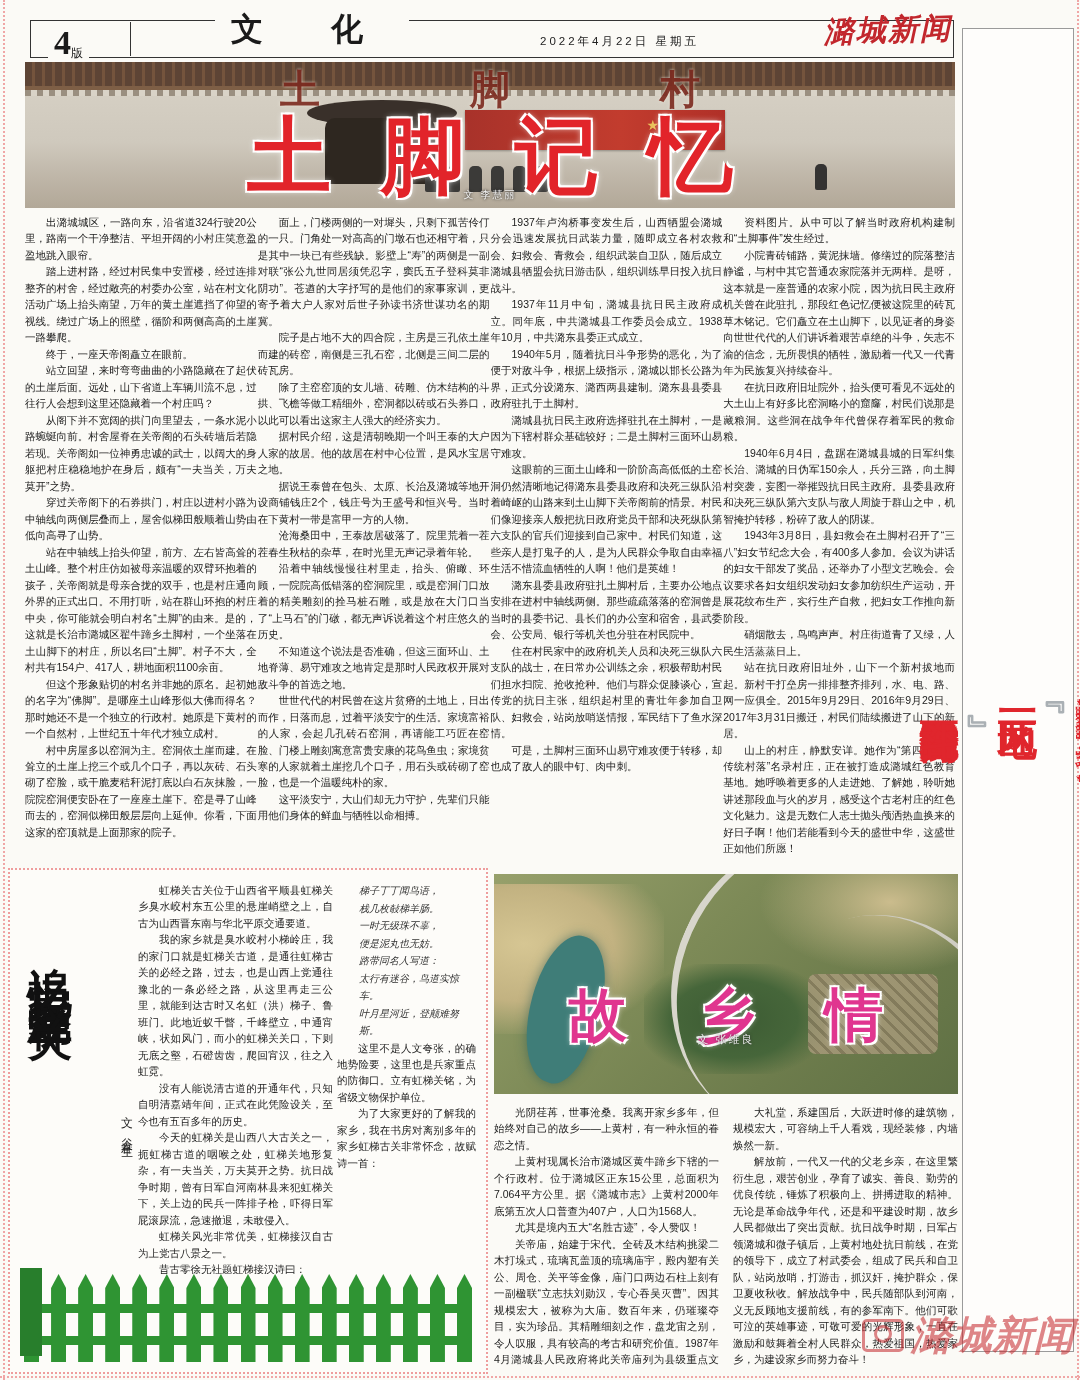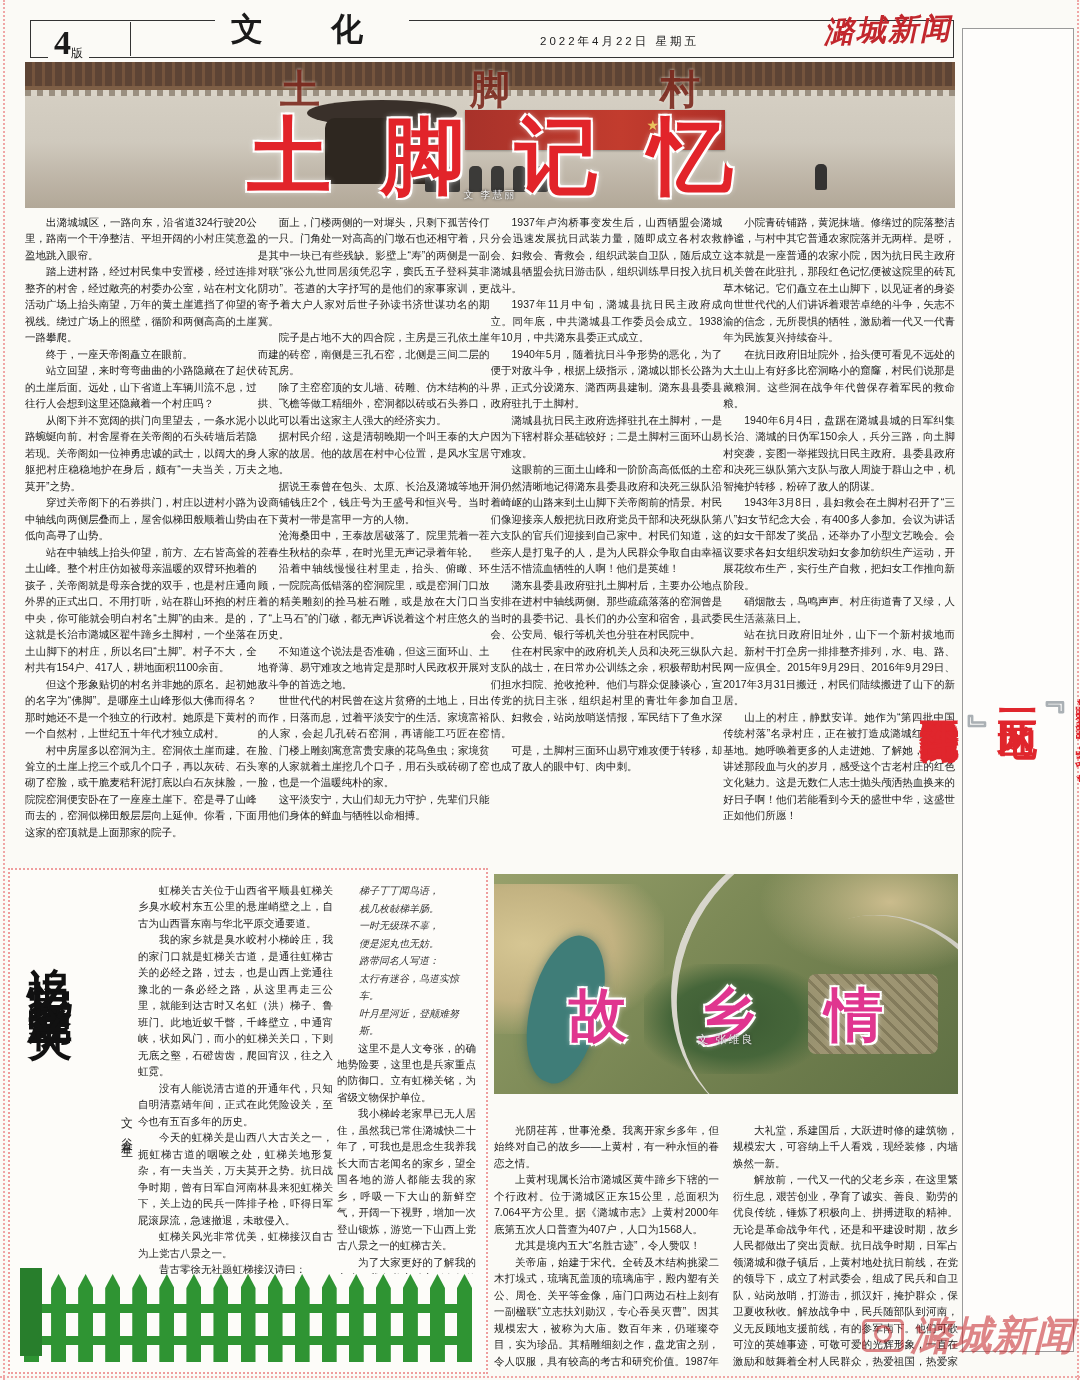--- a/index.html
+++ b/index.html
@@ -98,21 +98,21 @@
   .trees{position:absolute;left:150px;top:90px;width:180px;height:110px;background:radial-gradient(ellipse at 50% 50%,#3c5b33 0%,#46663a 50%,transparent 78%);}
   .road1{position:absolute;left:180px;top:-40px;width:260px;height:300px;border:0;border-left:7px solid #d8d6cc;border-radius:50%;transform:rotate(24deg);}
   .road2{position:absolute;right:-60px;top:40px;width:260px;height:300px;border-right:7px solid #cfcdc2;border-radius:50%;transform:rotate(-14deg);}
   .village{position:absolute;right:20px;top:100px;width:130px;height:80px;
     background:repeating-linear-gradient(45deg,#b3a083 0 6px,#8e7c63 6px 9px);opacity:.7;border-radius:8px;}
   .ra-title{position:absolute;left:0;right:0;top:64px;text-align:center;z-index:3;
     font-family:"Liberation Serif",serif;font-weight:bold;font-size:58px;letter-spacing:70px;padding-left:70px;
     color:#e0358f;text-shadow:-2px -2px 0 #fff,2px -2px 0 #fff,-2px 2px 0 #fff,2px 2px 0 #fff,0 0 6px #fff;margin-top:39px;}
   .ra-byline{position:absolute;left:0;right:0;top:158px;text-align:center;z-index:3;
     color:#eee;font-size:11px;letter-spacing:2px;text-shadow:0 0 3px #333;}
-  .ra-cols{position:absolute;left:0;right:0;top:236px;bottom:4px;display:flex;gap:14px;overflow:hidden;margin-top:18px;}
+  .ra-cols{position:absolute;left:0;right:0;top:236px;bottom:4px;display:flex;gap:14px;overflow:hidden;}
   .ra-col{flex:1;overflow:hidden;}
 
   
   .watermark{position:absolute;left:862px;top:1308px;z-index:40;display:flex;align-items:center;gap:7px;
     color:rgba(195,35,40,.55);}
   .cam{width:36px;height:27px;border:3px solid rgba(195,35,40,.55);border-radius:5px;position:relative;}
   .cam::after{content:"";position:absolute;left:9px;top:3px;width:12px;height:12px;border:3px solid rgba(195,35,40,.55);border-radius:50%;}
   .wm-text{font-family:"Liberation Serif",serif;font-weight:bold;font-style:italic;font-size:40px;letter-spacing:1px;}
 </style>
 </head>
@@ -193,20 +193,21 @@
       <p>1937年卢沟桥事变发生后，山西牺盟会潞城分会迅速发展抗日武装力量，随即成立各村农救会、妇救会、青救会，组织武装自卫队，随后成立潞城县牺盟会抗日游击队，组织训练早日投入抗日战斗。</p>
       <p>1937年11月中旬，潞城县抗日民主政府成立。同年底，中共潞城县工作委员会成立。1938年10月，中共潞东县委正式成立。</p>
       <p>1940年5月，随着抗日斗争形势的恶化，为了便于对敌斗争，根据上级指示，潞城以邯长公路为界，正式分设潞东、潞西两县建制。潞东县县委县政府驻扎于土脚村。</p>
       <p>潞城县抗日民主政府选择驻扎在土脚村，一是因为下辖村群众基础较好；二是土脚村三面环山易守难攻。</p>
       <p>这眼前的三面土山峰和一阶阶高高低低的土窑洞仍然清晰地记得潞东县委县政府和决死三纵队沿着崎岖的山路来到土山脚下关帝阁前的情景。村民们像迎接亲人般把抗日政府党员干部和决死纵队第六支队的官兵们迎接到自己家中。村民们知道，这些亲人是打鬼子的人，是为人民群众争取自由幸福生活不惜流血牺牲的人啊！他们是英雄！</p>
       <p>潞东县委县政府驻扎土脚村后，主要办公地点安排在进村中轴线两侧。那些疏疏落落的窑洞曾是当时的县委书记、县长们的办公室和宿舍，县武委会、公安局、银行等机关也分驻在村民院中。</p>
       <p>住在村民家中的政府机关人员和决死三纵队六支队的战士，在日常办公训练之余，积极帮助村民们担水扫院、抢收抢种。他们与群众促膝谈心，宣传党的抗日主张，组织起村里的青壮年参加自卫队、妇救会，站岗放哨送情报，军民结下了鱼水深情。</p>
       <p>可是，土脚村三面环山易守难攻便于转移，却也成了敌人的眼中钉、肉中刺。</p>
     </div>
   <div class="m-col body-copy">
+      <p>资料图片。从中可以了解当时政府机构建制和“土脚事件”发生经过。</p>
       <p>小院青砖铺路，黄泥抹墙。修缮过的院落整洁静谧，与村中其它普通农家院落并无两样。是呀，这本就是一座普通的农家小院，因为抗日民主政府机关曾在此驻扎，那段红色记忆便被这院里的砖瓦草木铭记。它们矗立在土山脚下，以见证者的身姿向世世代代的人们讲诉着艰苦卓绝的斗争，矢志不渝的信念，无所畏惧的牺牲，激励着一代又一代青年为民族复兴持续奋斗。</p>
       <p>在抗日政府旧址院外，抬头便可看见不远处的大土山上有好多比窑洞略小的窟窿，村民们说那是藏粮洞。这些洞在战争年代曾保存着军民的救命粮。</p>
       <p>1940年6月4日，盘踞在潞城县城的日军纠集长治、潞城的日伪军150余人，兵分三路，向土脚村突袭，妄图一举摧毁抗日民主政府。县委县政府和决死三纵队第六支队与敌人周旋于群山之中，机智掩护转移，粉碎了敌人的阴谋。</p>
       <p>1943年3月8日，县妇救会在土脚村召开了“三八”妇女节纪念大会，有400多人参加。会议为讲话的妇女干部发了奖品，还举办了小型文艺晚会。会议要求各妇女组织发动妇女参加纺织生产运动，开展花纹布生产，实行生产自救，把妇女工作推向新阶段。</p>
       <p>硝烟散去，鸟鸣声声。村庄街道青了又绿，人民生活蒸蒸日上。</p>
       <p>站在抗日政府旧址外，山下一个新村拔地而起。新村干打垒房一排排整齐排列，水、电、路、网一应俱全。2015年9月29日、2016年9月29日、2017年3月31日搬迁，村民们陆续搬进了山下的新居。</p>
       <p>山上的村庄，静默安详。她作为“第四批中国传统村落”名录村庄，正在被打造成潞城红色教育基地。她呼唤着更多的人走进她、了解她，聆听她讲述那段血与火的岁月，感受这个古老村庄的红色文化魅力。这是无数仁人志士抛头颅洒热血换来的好日子啊！他们若能看到今天的盛世中华，这盛世正如他们所愿！</p>
     </div>
 </div>
 
@@ -230,21 +231,20 @@
           <p>梯子丁丁闻鸟语，</p>
           <p>栈几枚敧梯羊肠。</p>
           <p>一时无级珠不辜，</p>
           <p>便是泥丸也无妨。</p>
           <p>路带同名人写道：</p>
           <p>太行有迷谷，鸟道实惊车。</p>
           <p>叶月星河近，登颠难努斯。</p>
         </div>
       <div class="body-copy">
           <p>这里不是人文夸张，的确地势险要，这里也是兵家重点的防御口。立有虹梯关铭，为省级文物保护单位。</p>
-          <p>我小梯岭老家早已无人居住，虽然我已常住潞城快二十年了，可我也是思念生我养我长大而古老闻名的家乡，望全国各地的游人都能去我的家乡，呼吸一下大山的新鲜空气，开阔一下视野，增加一次登山锻炼，游览一下山西上党古八景之一的虹梯古关。</p>
           <p>为了大家更好的了解我的家乡，我在书房对离别多年的家乡虹梯古关非常怀念，故赋诗一首：</p>
         </div>
 
     </div>
   </div>
   <div class="fence">
     <div class="rail r1"></div>
     <div class="rail r2"></div>
     <div class="pickets">
       <i></i>

